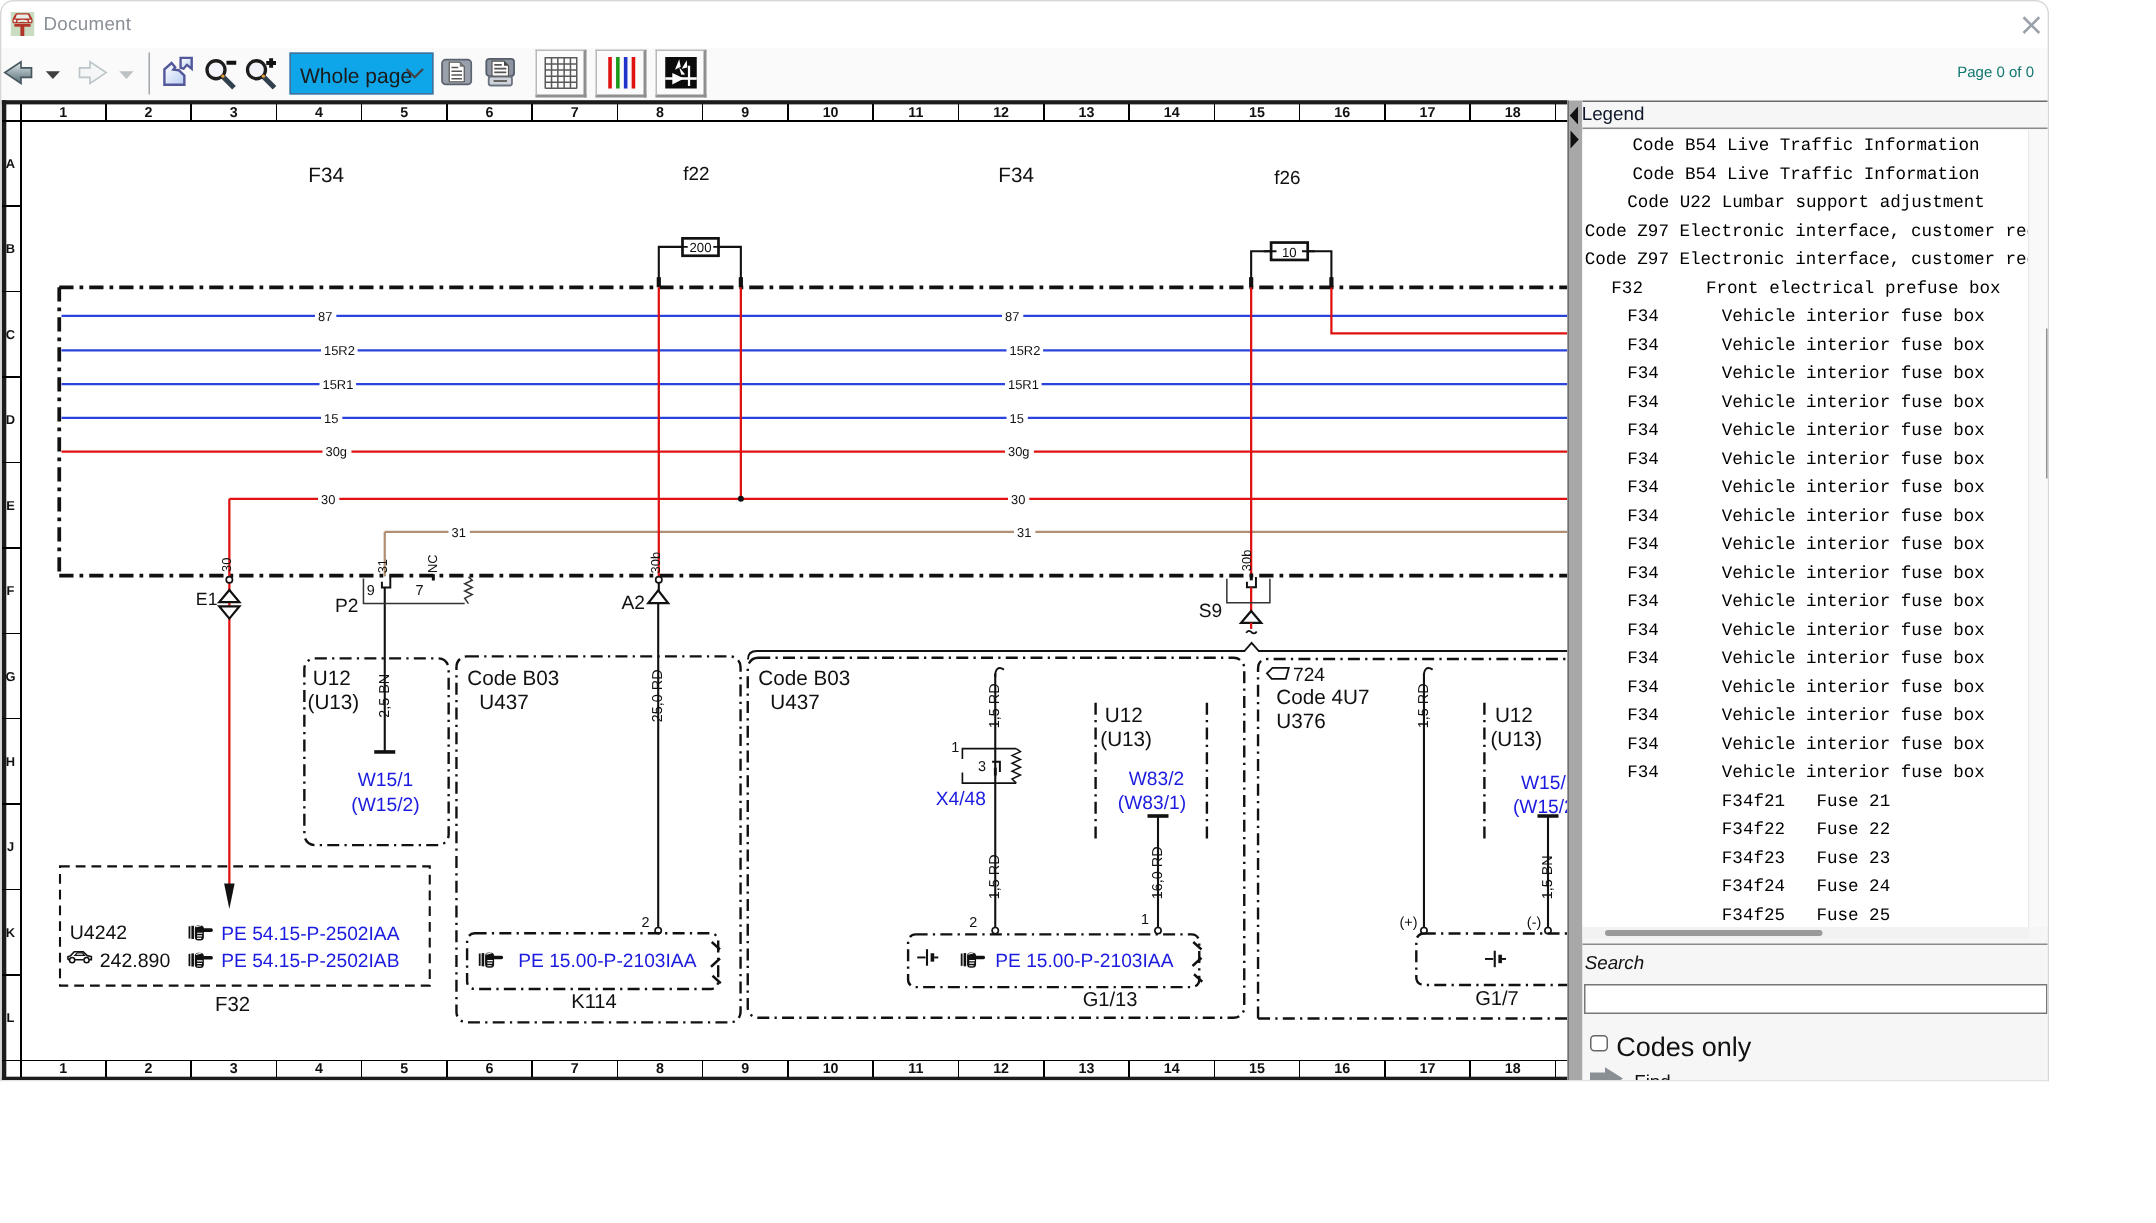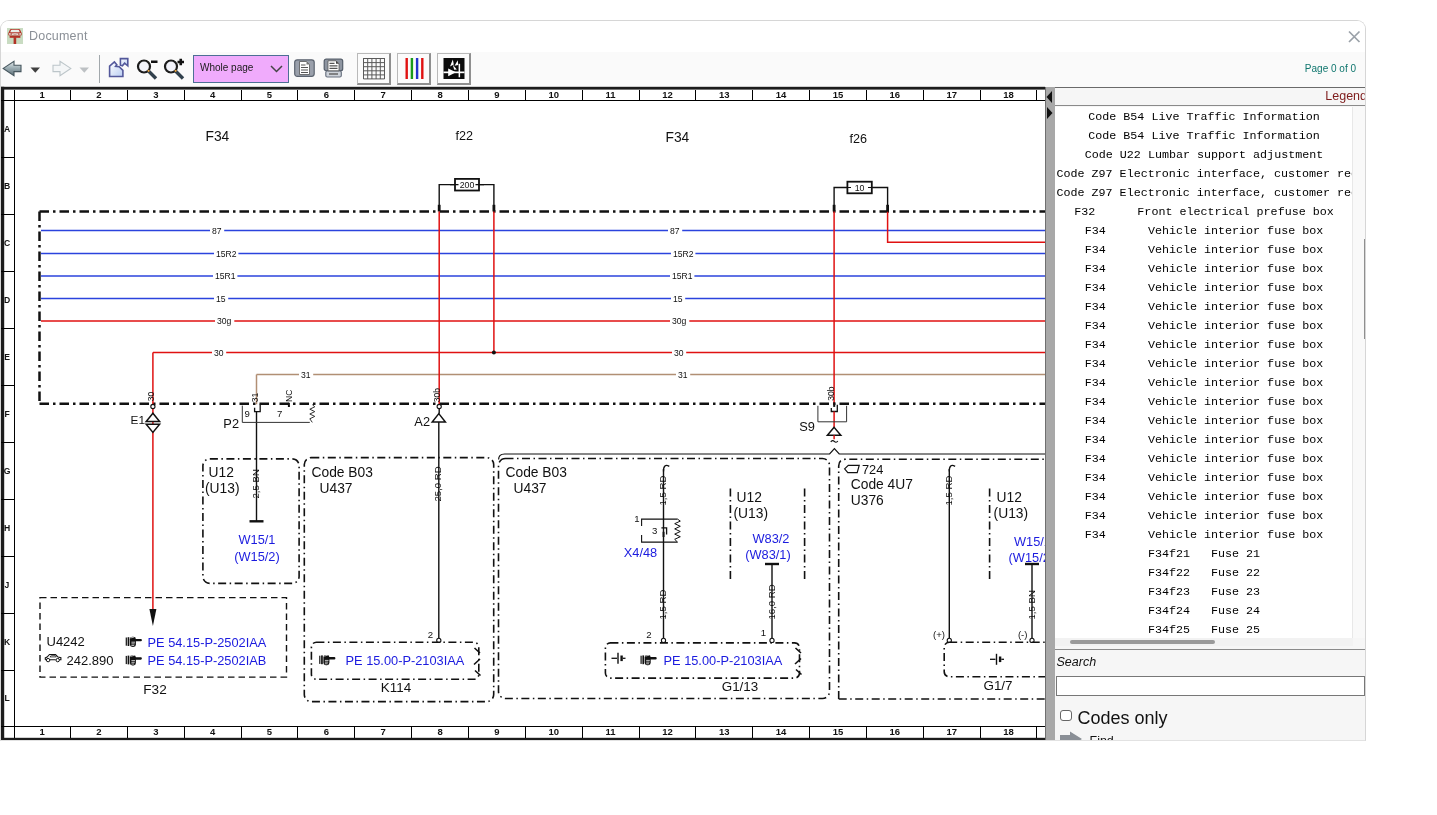--- a/index.html
+++ b/index.html
@@ -2,43 +2,42 @@
 <html><head>
 <meta charset="utf-8">
 <style>
   * { margin:0; padding:0; box-sizing:border-box; }
   html,body { width:1437px; height:815px; background:#ffffff; font-family:"Liberation Sans",sans-serif; }
   #window {
     position:absolute; left:0; top:0; width:1366px; height:721px;
     background:#ffffff; overflow:hidden;
     border:1px solid #d6d6d6; border-bottom:1px solid #e2e2e2;
     border-radius:9px 9px 0 0;
-    margin-top:20px;
   }
   .abs { position:absolute; }
   
   #titlebar { position:absolute; left:0; top:0; width:100%; height:31px; background:#fff; }
   #title-text { position:absolute; left:28px; top:8px; font-size:12.5px; color:#8b9097; letter-spacing:0.2px; }
   #close-btn { position:absolute; left:1342px; top:5px; width:22px; height:22px; cursor:pointer; }
   
   #toolbar { position:absolute; left:0; top:31px; width:100%; height:35px; background:#fafafa; }
   #combo {
     position:absolute; left:192px; top:2.5px; width:96px; height:28px;
-    border:1.5px solid #4d6f95; background:#f0abfc; font-size:10px; color:#1a1a1a;
+    border:1.5px solid #4d6f95; background:#0ea5e9; font-size:14px; color:#1a1a1a;
   }
   #combo .val { position:absolute; left:6px; top:6px; }
   .tglbtn {
     position:absolute; top:0.5px; width:34px; height:32px; background:#fbfbfb;
     border:1px solid #b9b9b9; border-right:2px solid #8f8f8f; border-bottom:2px solid #8f8f8f;
   }
   #page-status { position:absolute; right:9px; top:11px; font-size:10px; color:#0f766e; }
   
   #splitter { position:absolute; left:1044px; top:66px; width:9.5px; height:655px; background:#a8a8a8; border-left:1px solid #6f6f6f; }
   #legend-panel { position:absolute; left:1053.5px; top:66px; width:312.5px; height:655px; background:#f6f6f6; border-top:1px solid #6a6a6a; }
-  #legend-header { position:absolute; left:0; top:0; width:100%; height:18px; background:#f6f6f6; border-bottom:1px solid #8a8a8a; text-align:right; font-size:12.5px; color:#7f1d1d; }
+  #legend-header { position:absolute; left:0; top:0; width:100%; height:18px; background:#f6f6f6; border-bottom:1px solid #8a8a8a; text-align:left; font-size:12.5px; color:#0f172a; }
   #legend-header span{ position:relative; top:1px; }
   #legend-list {
     position:absolute; left:0; top:19px; width:298px; height:531px; background:#fff;
     font-family:"Liberation Mono",monospace; font-size:11.7px; line-height:19px; color:#000;
     white-space:pre; overflow:hidden; padding:1px 0 0 2px; border-right:1px solid #e8e8e8;text-align:center;
   }
   #legend-vscroll { position:absolute; left:298px; top:19px; width:14.5px; height:531px; background:#f9f9f9; }
   #legend-vthumb { position:absolute; right:0px; top:132px; width:3.5px; height:100px; background:#8f8f8f; }
   #legend-hscroll { position:absolute; left:0; top:550px; width:298px; height:8px; background:#f2f2f2; }
   #legend-hthumb { position:absolute; left:15px; top:1.5px; width:145px; height:4px; background:#9a9a9a; border-radius:2px; }

